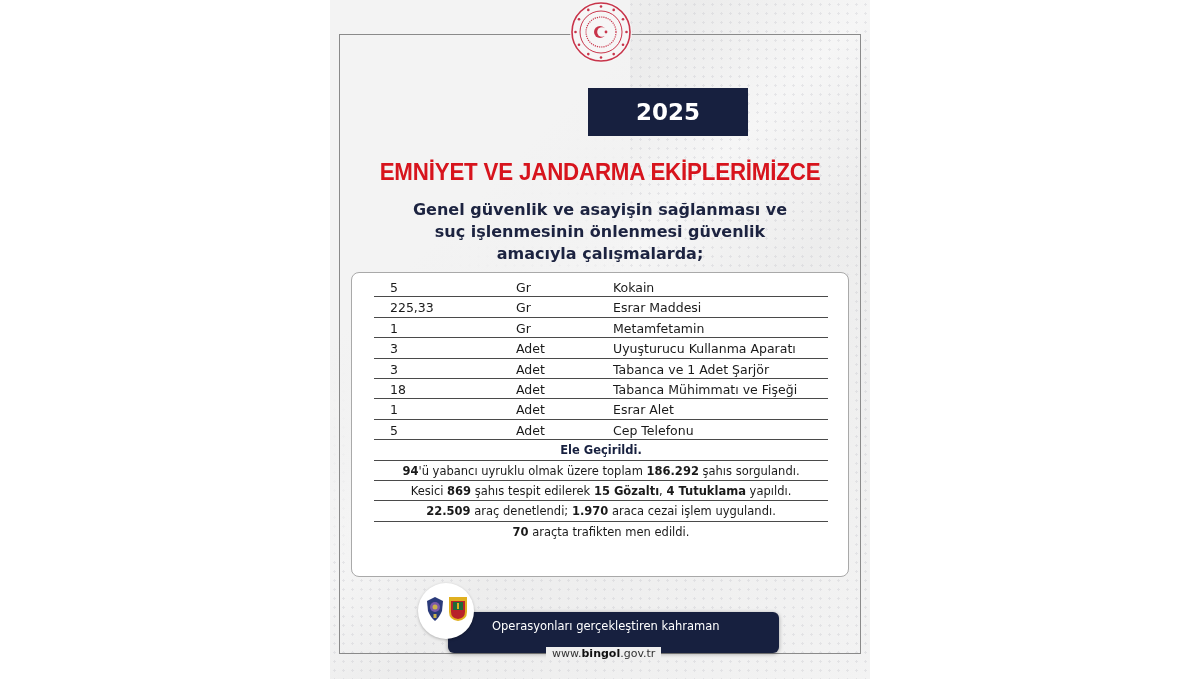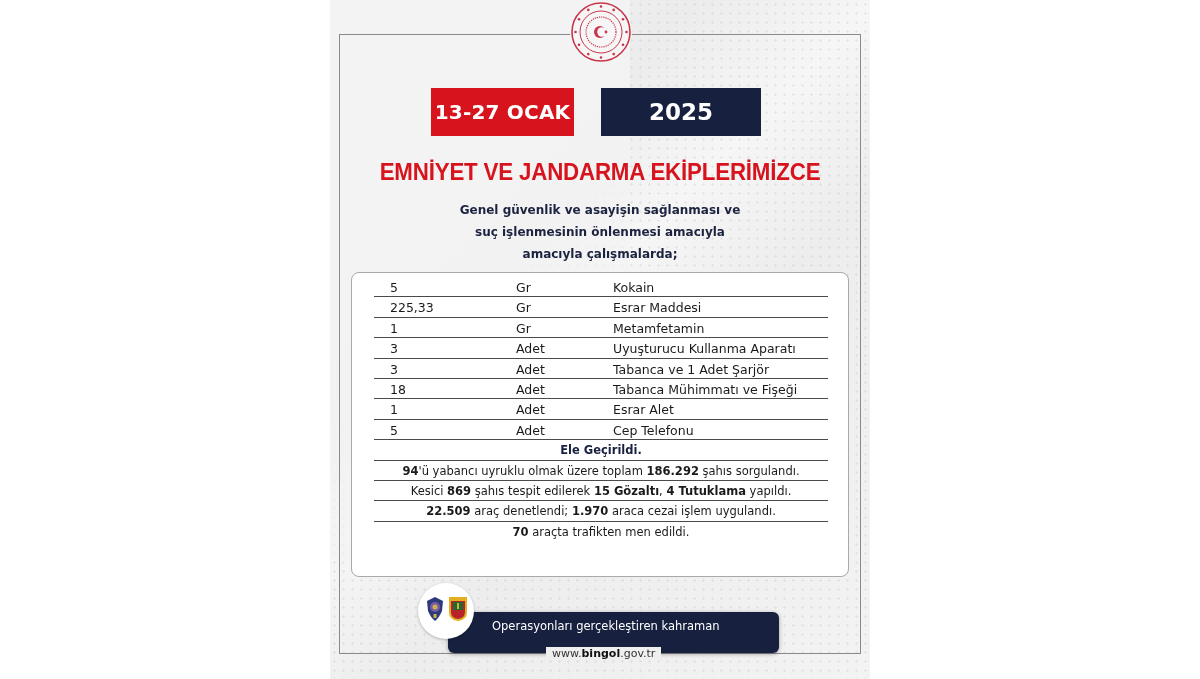--- a/index.html
+++ b/index.html
@@ -32,33 +32,33 @@
       border-radius: 50%; background: #f6f6f6;
     }
     .emblem svg { width: 62px; height: 62px; display: block; }
     .badge-date {
       position: absolute; left: 101px; top: 88px; width: 143px; height: 48px;
       background: #d7141d; color: #fff; font-weight: 800; font-size: 20px;
       display: flex; align-items: center; justify-content: center;
       letter-spacing: 0.2px;
     }
     .badge-year {
-      position: absolute; left: 271px; top: 88px; width: 160px; height: 48px;
+      position: absolute; left: 258px; top: 88px; width: 160px; height: 48px;
       background: #17203f; color: #fff; font-weight: 800; font-size: 23px;
       display: flex; align-items: center; justify-content: center;
     }
     .headline {
       position: absolute; left: 0; top: 158px; width: 540px; text-align: center;
       color: #d7141d; font-weight: 900; font-size: 24px;
       font-family: "Liberation Sans", sans-serif; letter-spacing: -0.2px;
       transform: scaleX(0.93);
     }
     .subtitle {
       position: absolute; left: 0; top: 199px; width: 540px; text-align: center;
-      color: #1c2340; font-weight: 700; font-size: 12px; line-height: 22px;
+      color: #1c2340; font-weight: 700; font-size: 16px; line-height: 22px;
     }
     .subtitle div { white-space: nowrap; }
     .table-box {
       position: absolute; left: 21px; top: 272px; width: 498px; height: 305px;
       background: #ffffff; border: 1px solid #a9a9a9; border-radius: 8px;
       box-sizing: border-box;
     }
     .rows { position: absolute; left: 22px; top: 4px; width: 454px; }
     .row {
       position: relative; height: 20.4px; border-bottom: 1.5px solid #4a4a4a;
@@ -121,28 +121,27 @@
           <circle cx="5.5" cy="31" r="1.3"></circle>
         <circle cx="9" cy="18.2" r="1.3"></circle>
           <circle cx="18.3" cy="8.9" r="1.3"></circle>
       </g>
       <circle cx="30" cy="31" r="6" fill="#c8344a"></circle>
       <circle cx="32" cy="31" r="4.8" fill="#f6f6f6"></circle>
       <circle cx="36" cy="31" r="1.4" fill="#c8344a"></circle>
     </svg>
   </div>
 
-  <div class="badge-date">13-27 OCAK</div>
   <div class="badge-year">2025</div>
 
   <div class="headline">EMNİYET VE JANDARMA EKİPLERİMİZCE</div>
 
   <div class="subtitle">
     <div>Genel güvenlik ve asayişin sağlanması ve</div>
-    <div>suç işlenmesinin önlenmesi amacıyla</div>
+    <div>suç işlenmesinin önlenmesi güvenlik</div>
     <div>amacıyla çalışmalarda;</div>
   </div>
 
   <div class="table-box">
     <div class="rows">
       <div class="row">
         <span class="c1">5</span>
         <span class="c2">Gr</span>
         <span class="c3">Kokain</span>
       </div>

